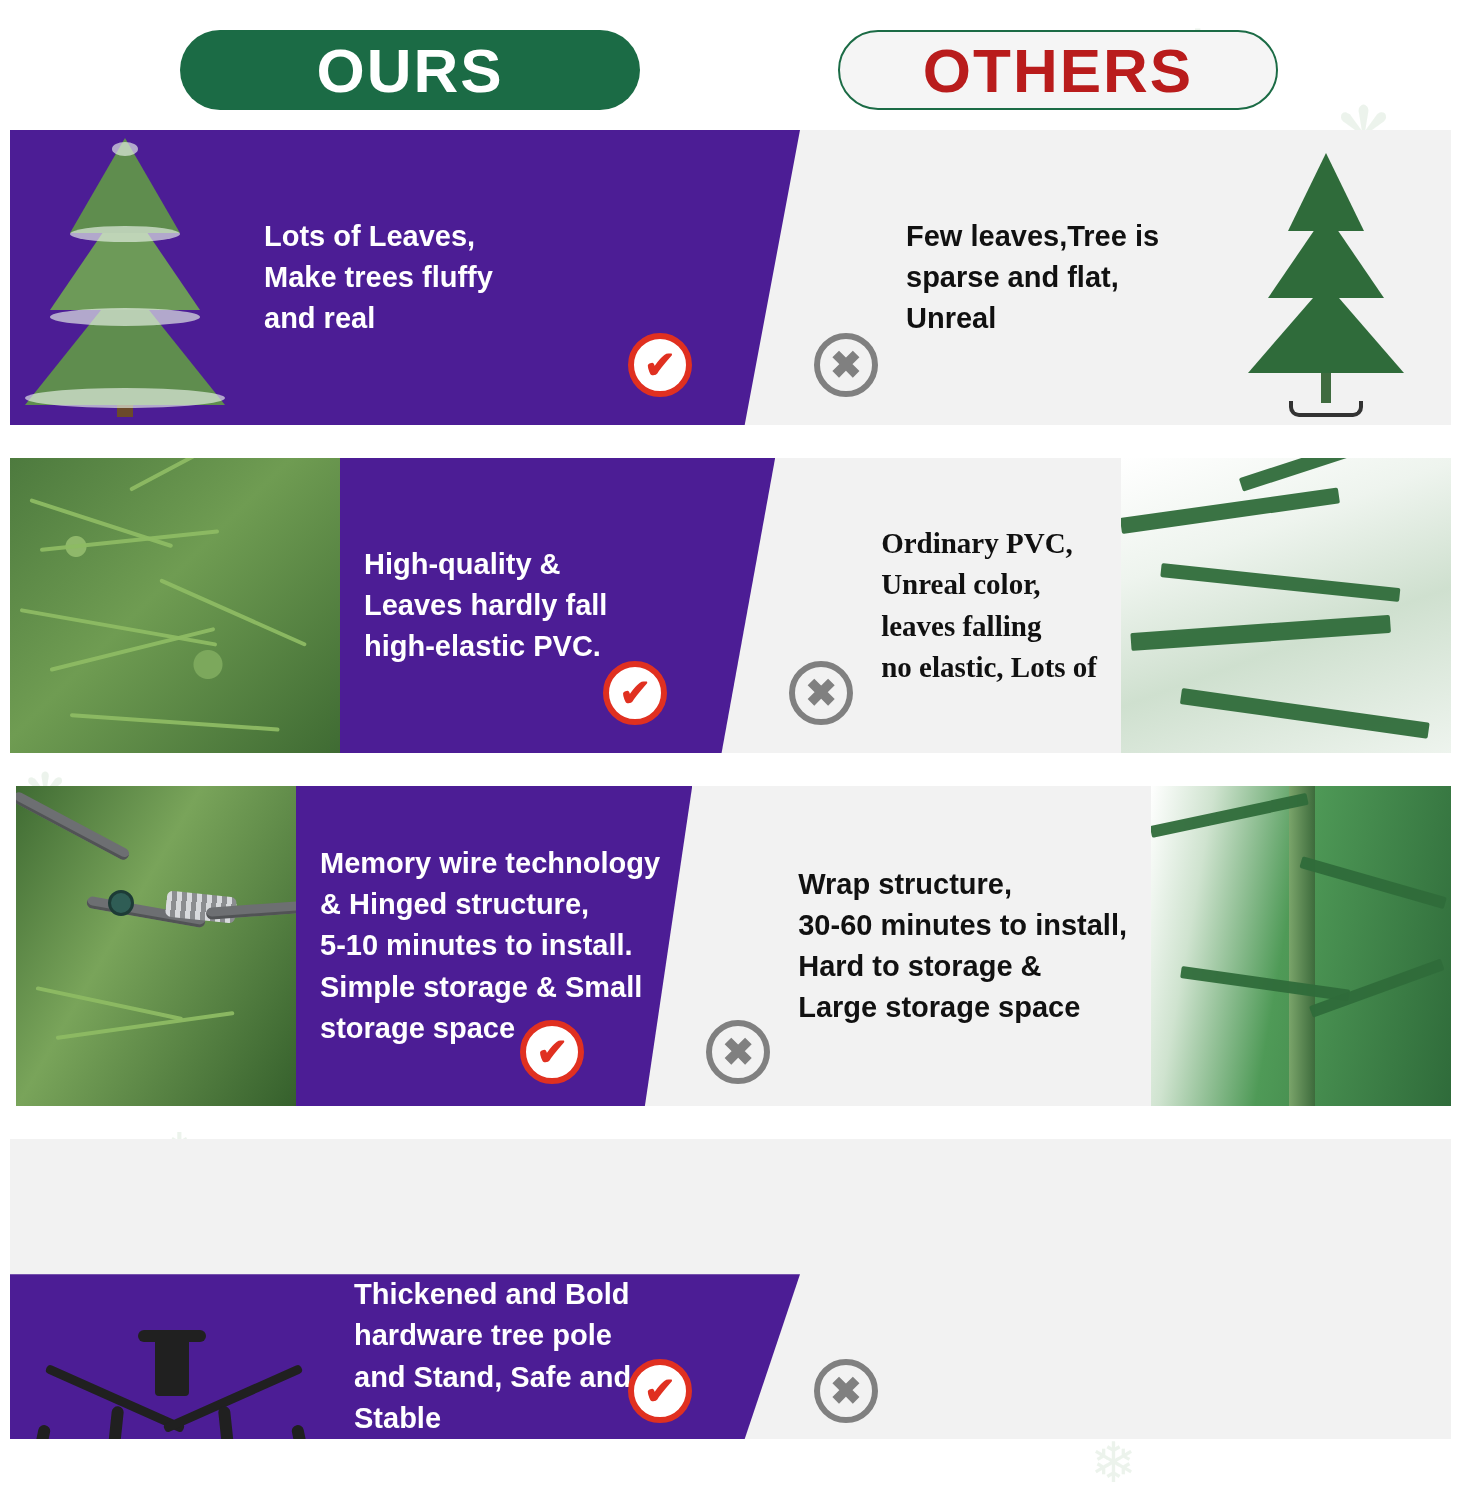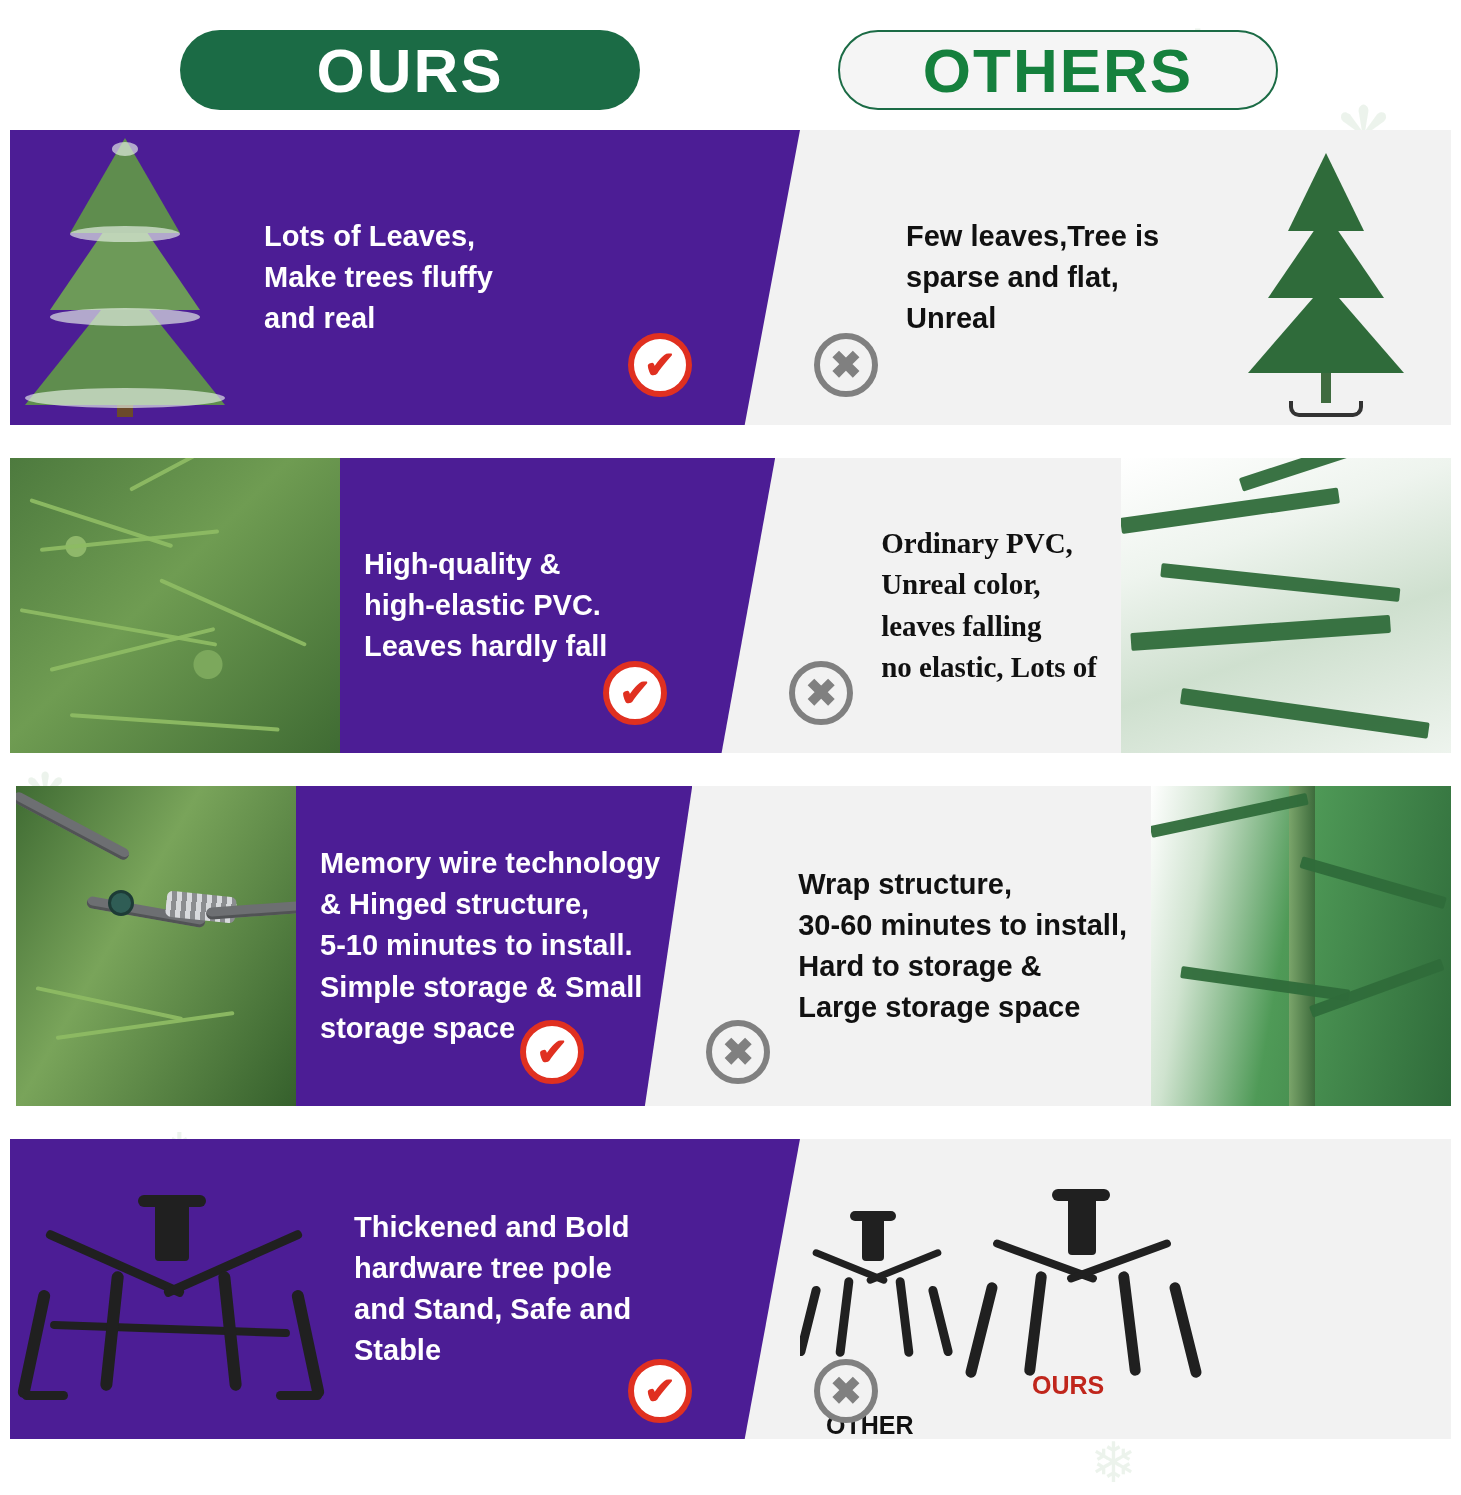--- a/index.html
+++ b/index.html
@@ -57,34 +57,34 @@
     color: #ffffff;
     font-size: 62px;
   }
   .pill-others {
     position: absolute;
     left: 838px;
     top: 30px;
     width: 440px;
     background: #f5f5f5;
     border: 2px solid #1b6b45;
-    color: #15803d;
+    color: #b91c1c;
     font-size: 62px;
   }
 
   
   .row {
     position: relative;
     margin: 0 10px 33px 10px;
     height: 295px;
     display: flex;
     overflow: hidden;
     background: #f2f2f2;
   }
-  .row:last-of-type { margin-bottom: 0; }
+  .row:last-of-type { margin-bottom: 0; align-items: flex-end; }
 
   .left-panel {
     position: relative;
     width: 790px;
     background: #4c1d95;
     clip-path: polygon(0 0, 100% 0, 93% 100%, 0 100%);
     display: flex;
     align-items: stretch;
     z-index: 2;
   }
@@ -337,22 +337,22 @@
           <div class="needle" style="left:30px;top:90px;width:180px;transform:rotate(-6deg);"></div>
           <div class="needle" style="left:10px;top:150px;width:200px;transform:rotate(10deg);"></div>
           <div class="needle" style="left:40px;top:210px;width:170px;transform:rotate(-14deg);"></div>
           <div class="needle" style="left:120px;top:30px;width:140px;transform:rotate(-28deg);"></div>
           <div class="needle" style="left:150px;top:120px;width:160px;transform:rotate(24deg);"></div>
           <div class="needle" style="left:60px;top:255px;width:210px;transform:rotate(4deg);"></div>
         </div>
       </div>
       <div class="text-block">
         <div class="text-line">High-quality &amp;</div>
+        <div class="text-line">Leaves hardly fall</div>
         <div class="text-line">high-elastic PVC.</div>
-        <div class="text-line">Leaves hardly fall</div>
       </div>
       <div class="badge badge-check" style="right:108px;bottom:28px;">
         <span>✔</span>
       </div>
     </div>
     <div class="right-panel">
       <div class="badge badge-cross" style="left:14px;bottom:28px;">
         <span>✖</span>
       </div>
       <div class="text-block" style="padding-left:106px;font-family:Liberation Serif, serif;">

